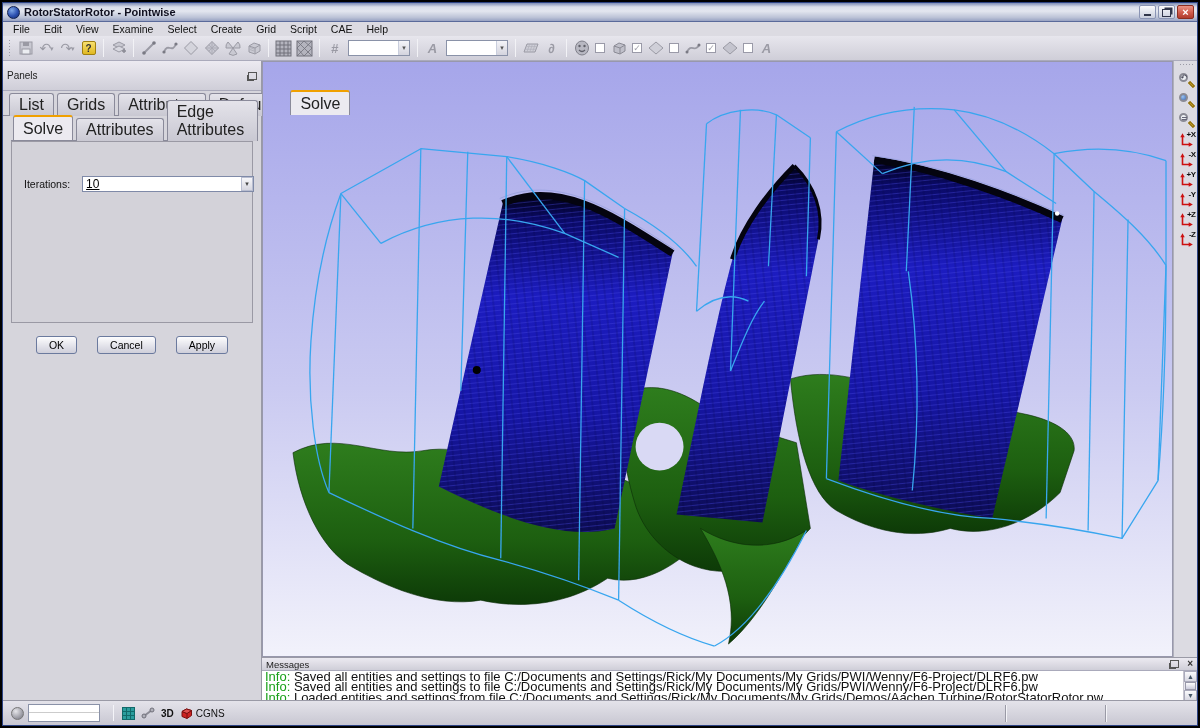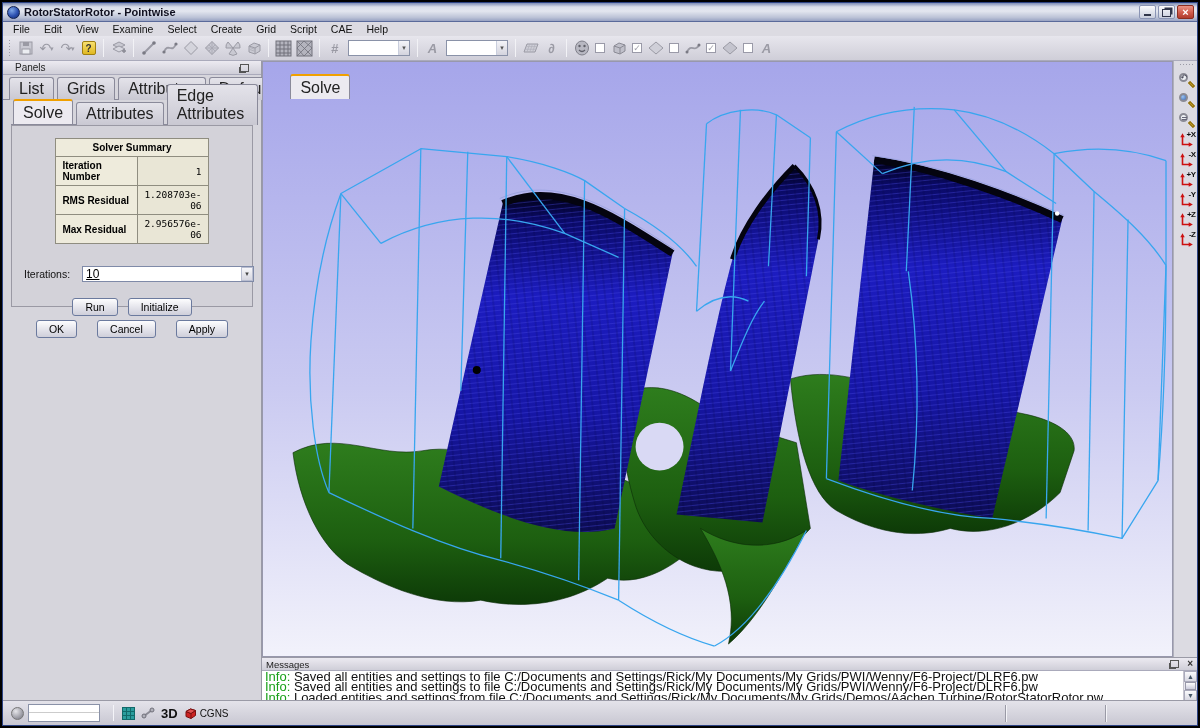--- a/index.html
+++ b/index.html
@@ -55,21 +55,21 @@
   .bigGlyph { font-size:13px; font-weight:bold; color:#9a9aa4; font-style:italic; }
 
   
   .main-row { flex:1; display:flex; min-height:0; }
   .left-col { width:259px; flex:0 0 259px; background:#d6d5dc; border-right:1px solid #9a9aa6;
     display:flex; flex-direction:column; }
   .right-col { flex:1; display:flex; flex-direction:column; min-width:0; }
   .view-row { height:596px; flex:0 0 596px; display:flex; }
 
   
-  .panel-header { height:14px; display:flex; align-items:center; padding:0 12px;
+  .panel-header { height:30px; display:flex; align-items:center; padding:0 4px;
     background:linear-gradient(180deg,#eceaf1,#cfced8); border-bottom:1px solid #aab;
     font-size:10px; color:#222; }
   .panel-header .float-ic { margin-left:auto; width:9px; height:8px; border:1px solid #555;
     box-shadow:-2px 2px 0 -1px #555; }
   .tabrow { display:flex; align-items:flex-end; padding:6px 0 0 6px; height:24px; }
   .tab { font-size:16px; color:#222; padding:2px 9px 2px; margin-right:3px;
     border:1px solid #8a8a9a; border-bottom:none; border-radius:3px 3px 0 0;
     background:linear-gradient(180deg,#e4e3ea,#c9c8d2); position:relative; top:1px; }
   .tab.active { background:#eceaf0; border-top:2px solid #f0a000; padding-top:3px; top:0;
     z-index:2; }
@@ -144,21 +144,21 @@
 
   
   .statusbar { height:25px; flex:0 0 25px; background:linear-gradient(180deg,#e4e3ea,#c8c7d2);
     border-top:1px solid #9a9aa6; display:flex; align-items:center; padding:0 4px; font-size:10px; }
   .led { width:13px; height:13px; border-radius:50%; margin:0 4px;
     background:radial-gradient(circle at 35% 30%, #e6e6ea, #8e8e98 75%); border:1px solid #777; }
   .prog-field { width:72px; height:18px; background:#fff; border:1px solid #8a92a8; margin-right:8px; }
   .prog-field .half { height:8px; border-bottom:1px solid #ccc; }
   .sb-sep { width:1px; height:16px; background:#9a9aa6; border-right:1px solid #f4f4f8; margin:0 5px; }
   .sb-item { display:flex; align-items:center; gap:3px; margin:0 3px; font-weight:bold; color:#111; }
-  .sb-label { font-size:13px; font-weight:bold; color:#111; }
+  .sb-label { font-size:10px; font-weight:bold; color:#111; }
   .sb-flex { flex:1; }
   .sb-cell { height:17px; border-left:1px solid #9a9aa6; box-shadow:inset 1px 0 0 #f4f4f8; }
 </style>
 </head>
 <body>
 
 <div class="window">
 
   <div class="titlebar">
     <span class="app-icon"></span>
@@ -348,52 +348,29 @@
       <div class="tabline"></div>
 
       <div class="tabrow subtabrow">
         <span class="tab active">Solve</span>
         <span class="tab">Attributes</span>
         <span class="tab">Edge Attributes</span>
       </div>
       <div class="tabline" style="margin:0 8px;"></div>
 
       <div class="groupbox">
-        <table class="solver">
-          <tbody>
-              <tr>
-                <th colspan="2">Solver Summary</th>
-              </tr>
-          <tr>
-            <td class="lbl">Iteration Number</td>
-            <td class="val">1</td>
-          </tr>
-          <tr>
-            <td class="lbl">RMS Residual</td>
-            <td class="val">1.208703e-06</td>
-          </tr>
-          <tr>
-            <td class="lbl">Max Residual</td>
-            <td class="val">2.956576e-06</td>
-          </tr>
-        </tbody>
-          </table>
 
         <div class="iter-row">
           <label>Iterations:</label>
           <span class="combo">
             <input value="10" style="">
             <span class="arrow">▾</span>
           </span>
         </div>
 
-        <div class="btnrow">
-          <button class="btn">Run</button>
-          <button class="btn">Initialize</button>
-        </div>
       </div>
 
       <div class="okrow">
         <button class="btn">OK</button>
         <button class="btn">Cancel</button>
         <button class="btn">Apply</button>
       </div>
     </div>
 
     <div class="right-col">

